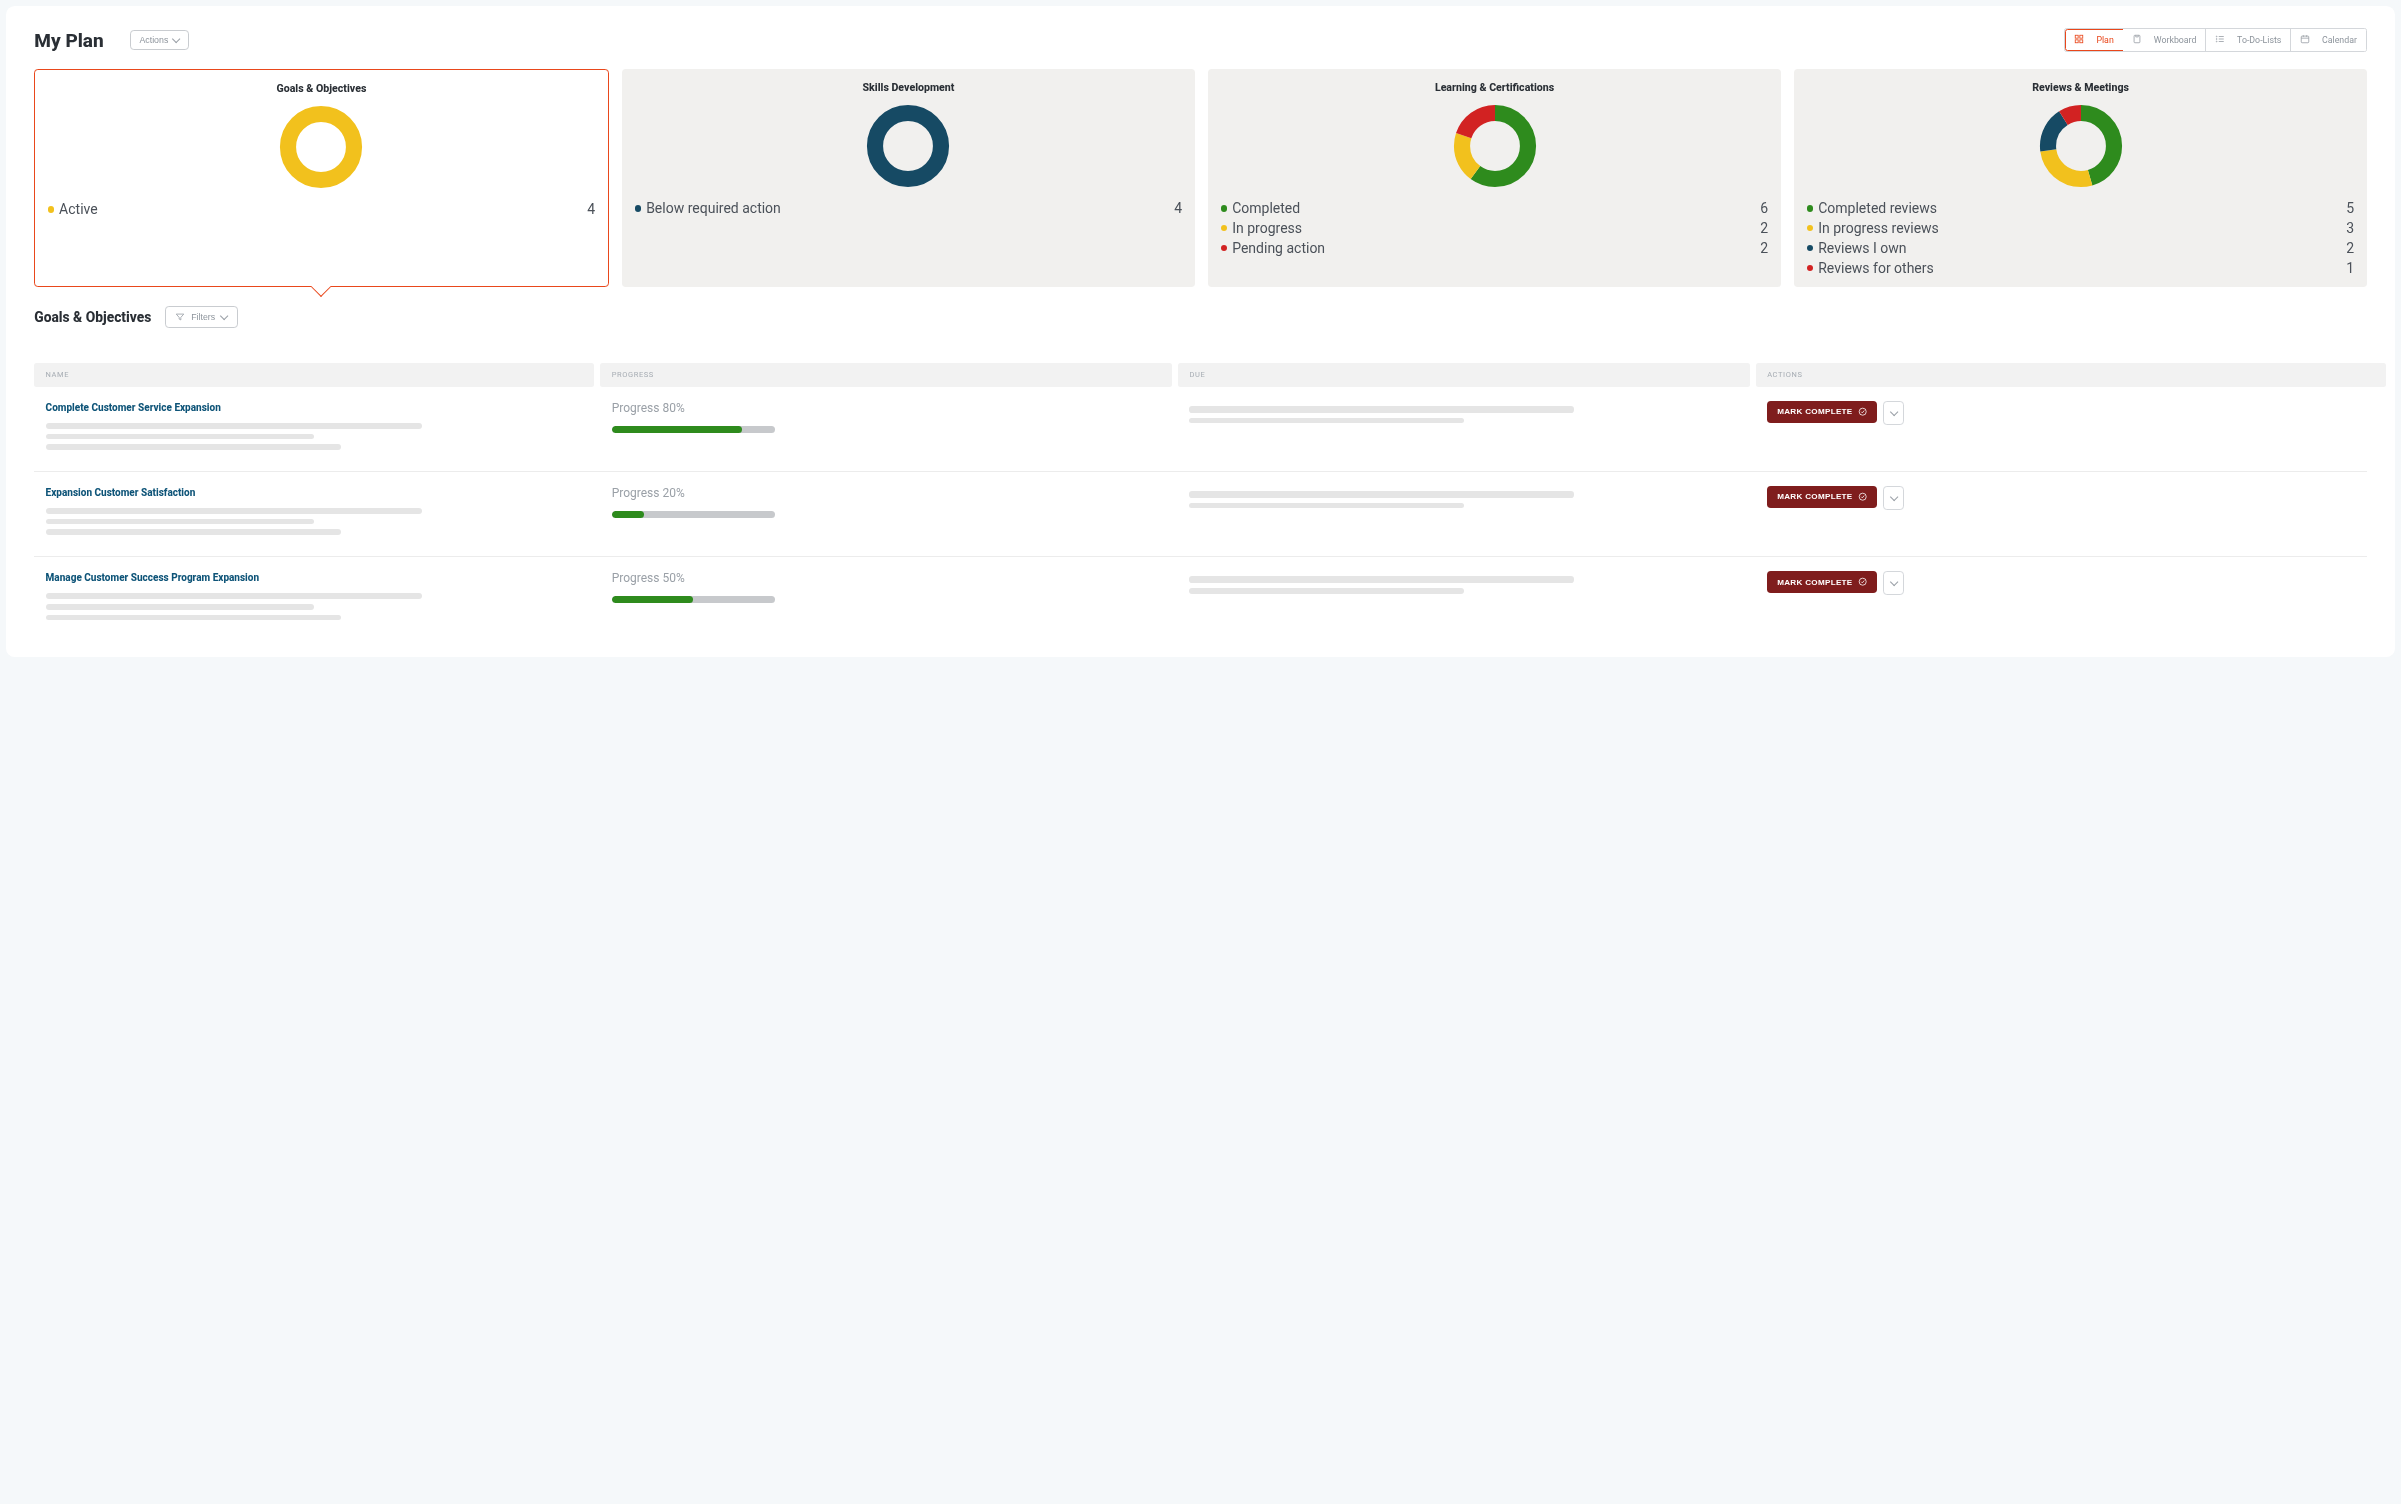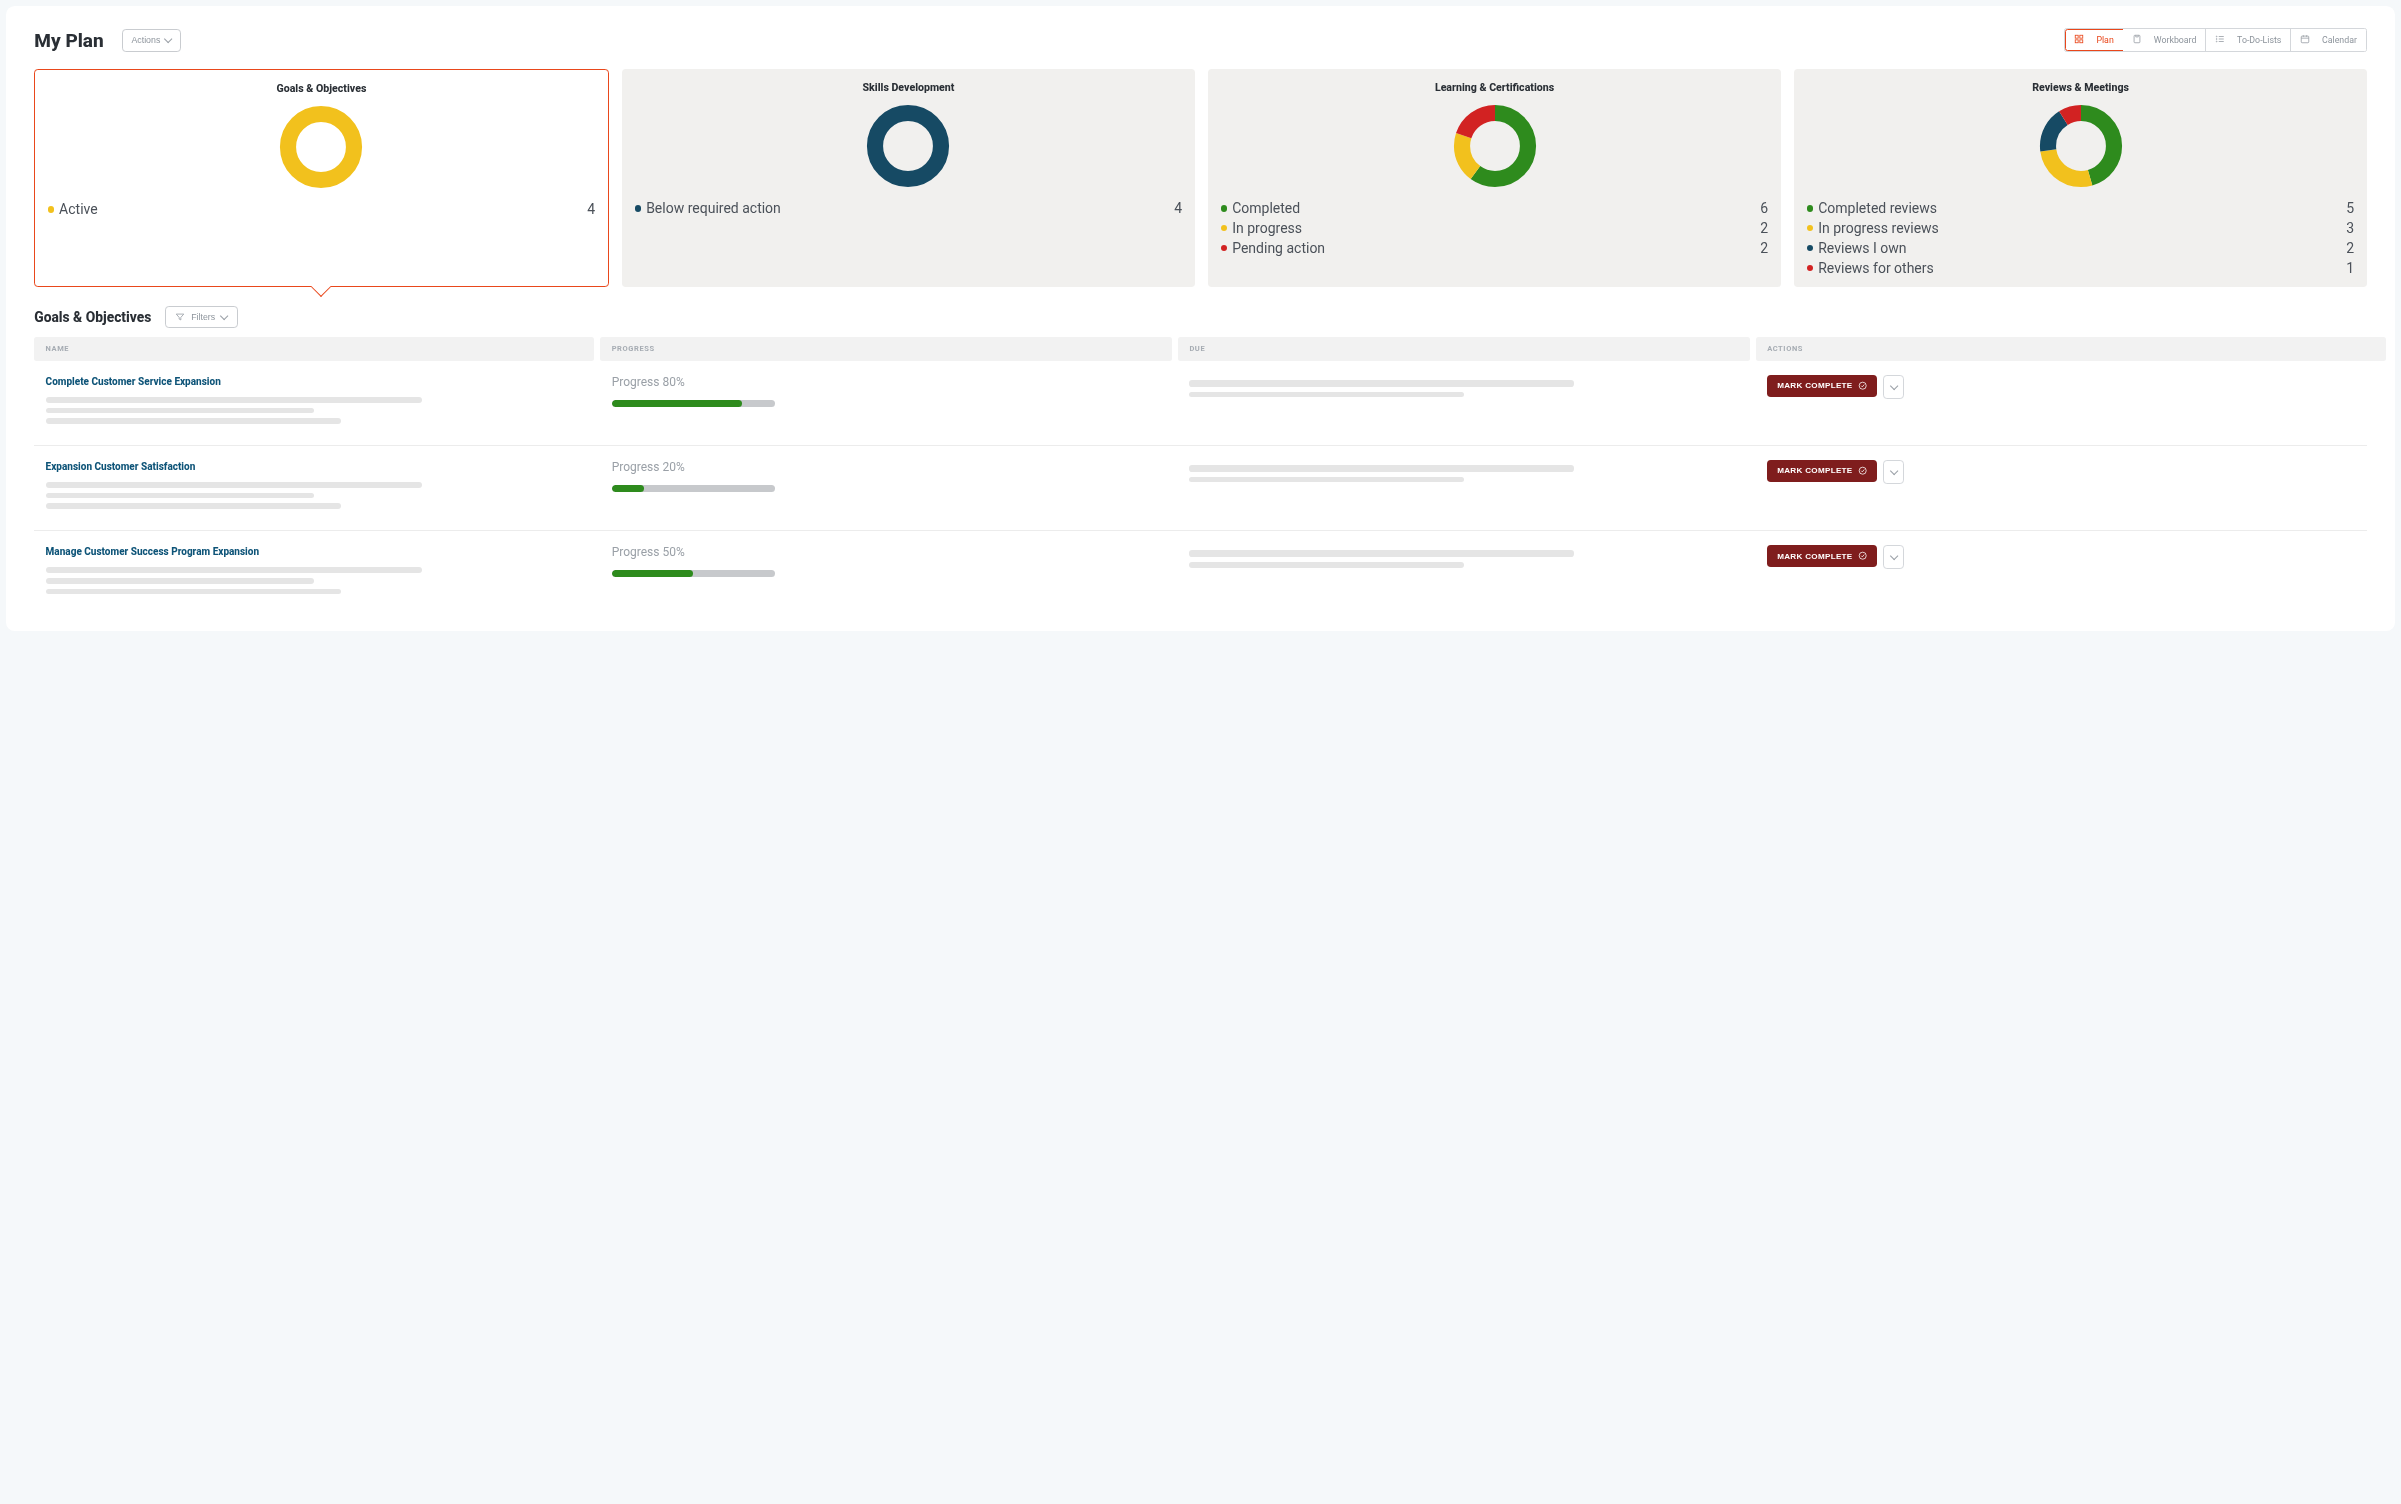--- a/index.html
+++ b/index.html
@@ -14,21 +14,21 @@
     width: 100%;
     min-height: 100%;
     padding: 22px 28px 15.6px 28px;
   }
   .top-row {
     display: flex;
     align-items: center;
     justify-content: space-between;
     margin-bottom: 17.5px;
   }
-  .top-left { display: flex; gap: 18px; }
+  .top-left { display: flex; align-items: center; gap: 26px; }
   .page-title { font-size: 19px; font-weight: 800; color: #2a2f35; }
   .actions-btn {
     display: inline-flex; align-items: center; gap: 5px;
     border: 0.6px solid #c9ccd0; border-radius: 3.8px;
     padding: 4.4px 8.8px; color: #8d949c; font-size: 8.8px;
     background: #fff; cursor: pointer;
   }
   .chev-down { width: 6.3px; height: 6.3px; border-right:1.3px solid #9aa0a7; border-bottom:1.3px solid #9aa0a7; transform: rotate(45deg); margin-top:-1.9px;}
   .view-tabs { display: flex; border: 0.6px solid #d4d7db; border-radius: 2.5px; overflow: hidden; }
   .view-tab {
@@ -63,22 +63,22 @@
   .filter-btn{
     display:inline-flex; align-items:center; gap:6.3px;
     border:0.6px solid #c9ccd0; border-radius:3.8px;
     padding:5px 8.8px; color:#8d949c; font-size:8.8px; background:#fff; cursor:pointer;
   }
   .tbl-head{
     display:grid; grid-template-columns: 24% 24.5% 24.5% 27%;
     gap:6.3px;
   }
   .th{
-    background:#f2f2f2; color:#a6acb3; font-weight:700; letter-spacing:0.6px;
-    font-size:7.5px; padding:7.5px 11.3px; border-radius:2.5px;
+    background:#f2f2f2; color:#a6acb3; font-weight:400; letter-spacing:0.6px;
+    font-size:7.5px; padding:7.5px 11.3px; border-radius:2.5px;margin-top:26px;
   }
   .tbl-body .tr{
     display:grid; grid-template-columns: 24% 24.5% 24.5% 27%;
     gap:6.3px; padding:13.8px 0 16.3px 0; border-bottom:0.6px solid #ececec;
   }
   .tbl-body .tr:last-child{ border-bottom:none;}
   .td{ padding: 0 11.3px;}
   .goal-name{ color:#0e5478; font-weight:800; font-size:10px; margin-bottom:8.8px; line-height:1.35;}
   .skel{ background:#e5e5e5; height:5.6px; border-radius:3.1px; margin:5px 0;}
   .skel.w70{width:70%} .skel.w55{width:55%} .skel.w50{width:50%}

